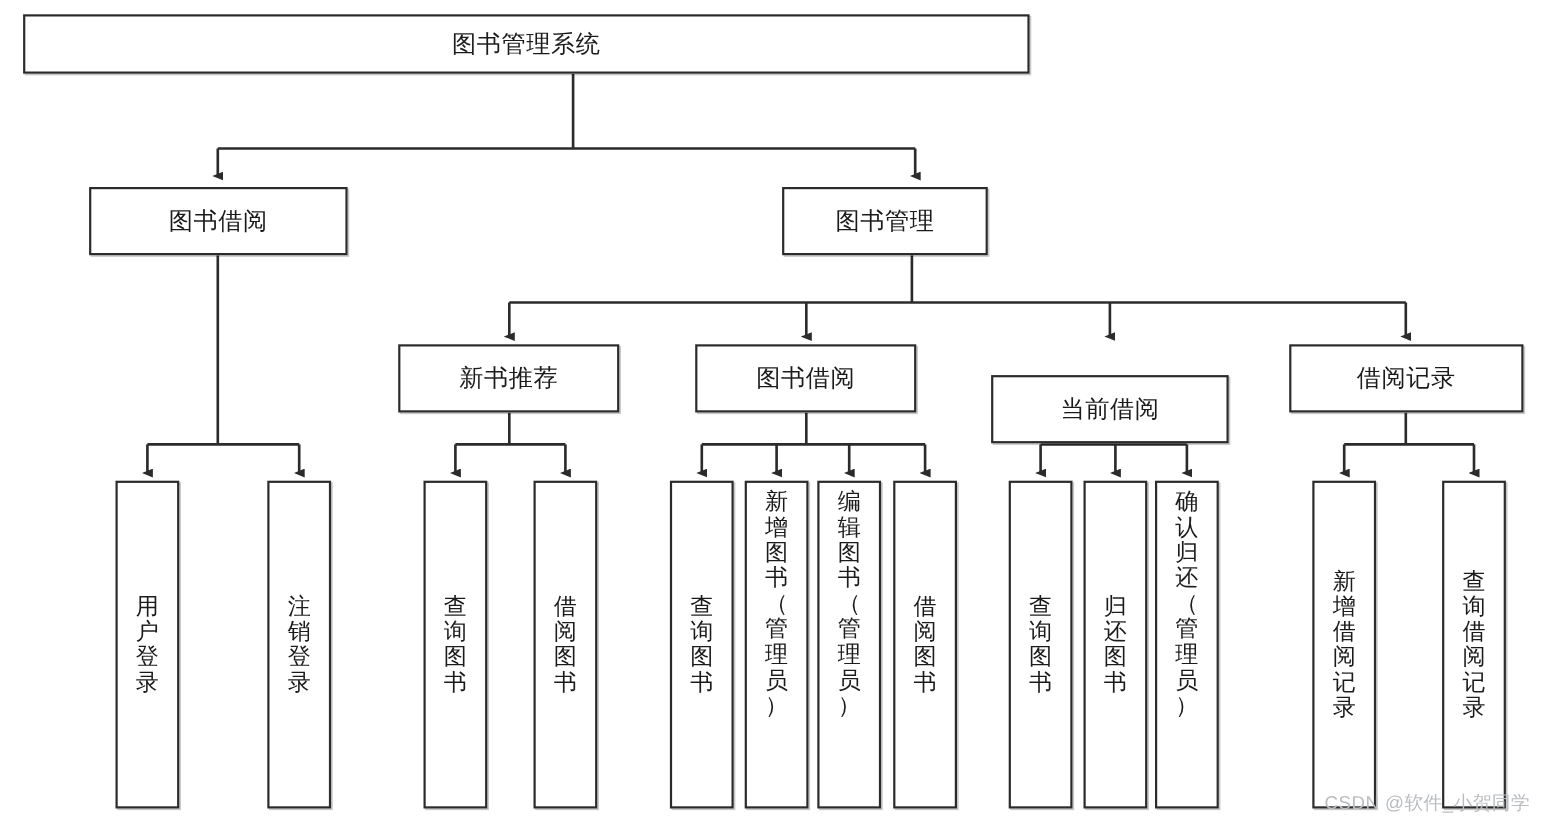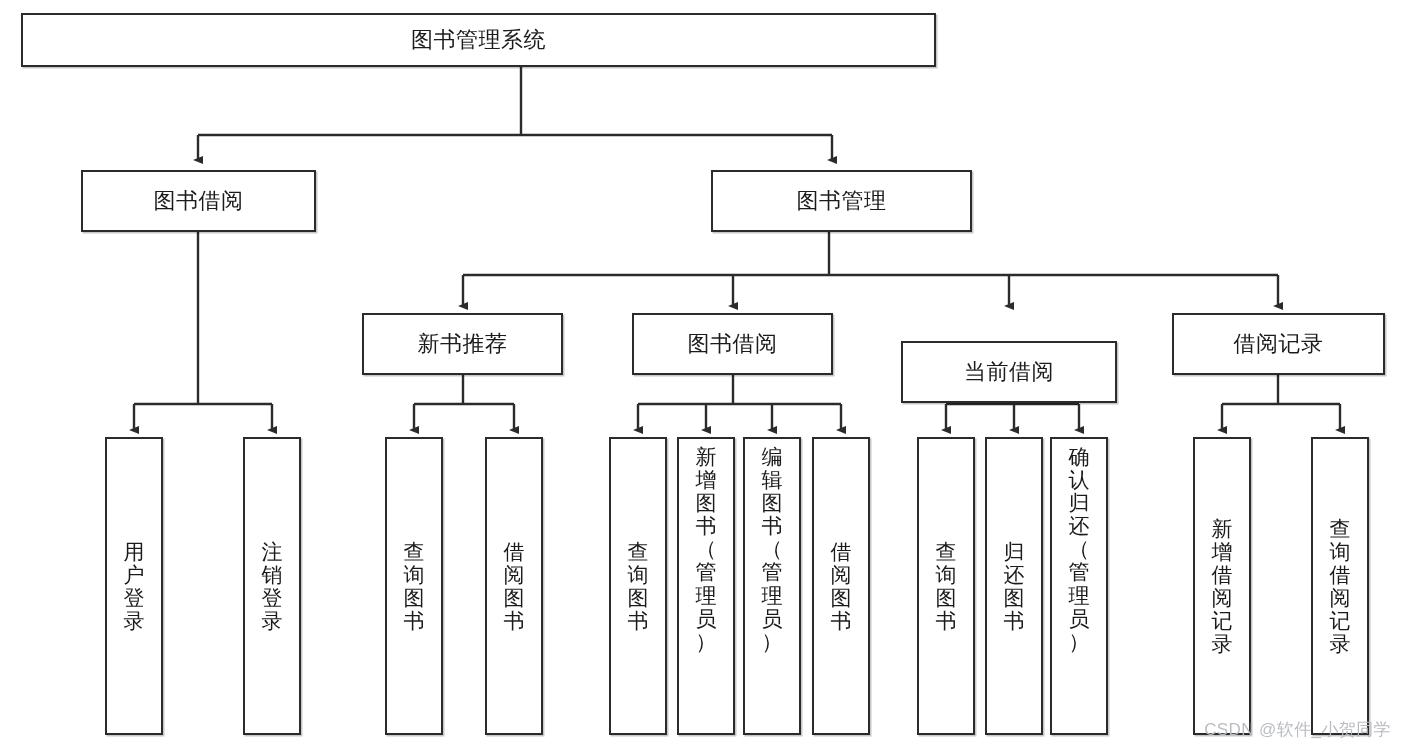--- a/index.html
+++ b/index.html
@@ -135,21 +135,21 @@
   </svg>
 
   <div class="node-box" style="left:21px; top:13px; width:915px; height:54px;">
     <div class="node-label-h">图书管理系统</div>
   </div>
 
   <div class="node-box" style="left:81px; top:170px; width:235px; height:62px;">
     <div class="node-label-h">图书借阅</div>
   </div>
 
-  <div class="node-box" style="left:711px; top:170px; width:261px; height:62px;">
+  <div class="node-box" style="left:711px; top:170px; width:187px; height:62px;">
     <div class="node-label-h">图书管理</div>
   </div>
 
   <div class="node-box" style="left:362px; top:313px; width:201px; height:62px;">
     <div class="node-label-h">新书推荐</div>
   </div>
 
   <div class="node-box" style="left:632px; top:313px; width:201px; height:62px;text-decoration:underline;">
     <div class="node-label-h">图书借阅</div>
   </div>

